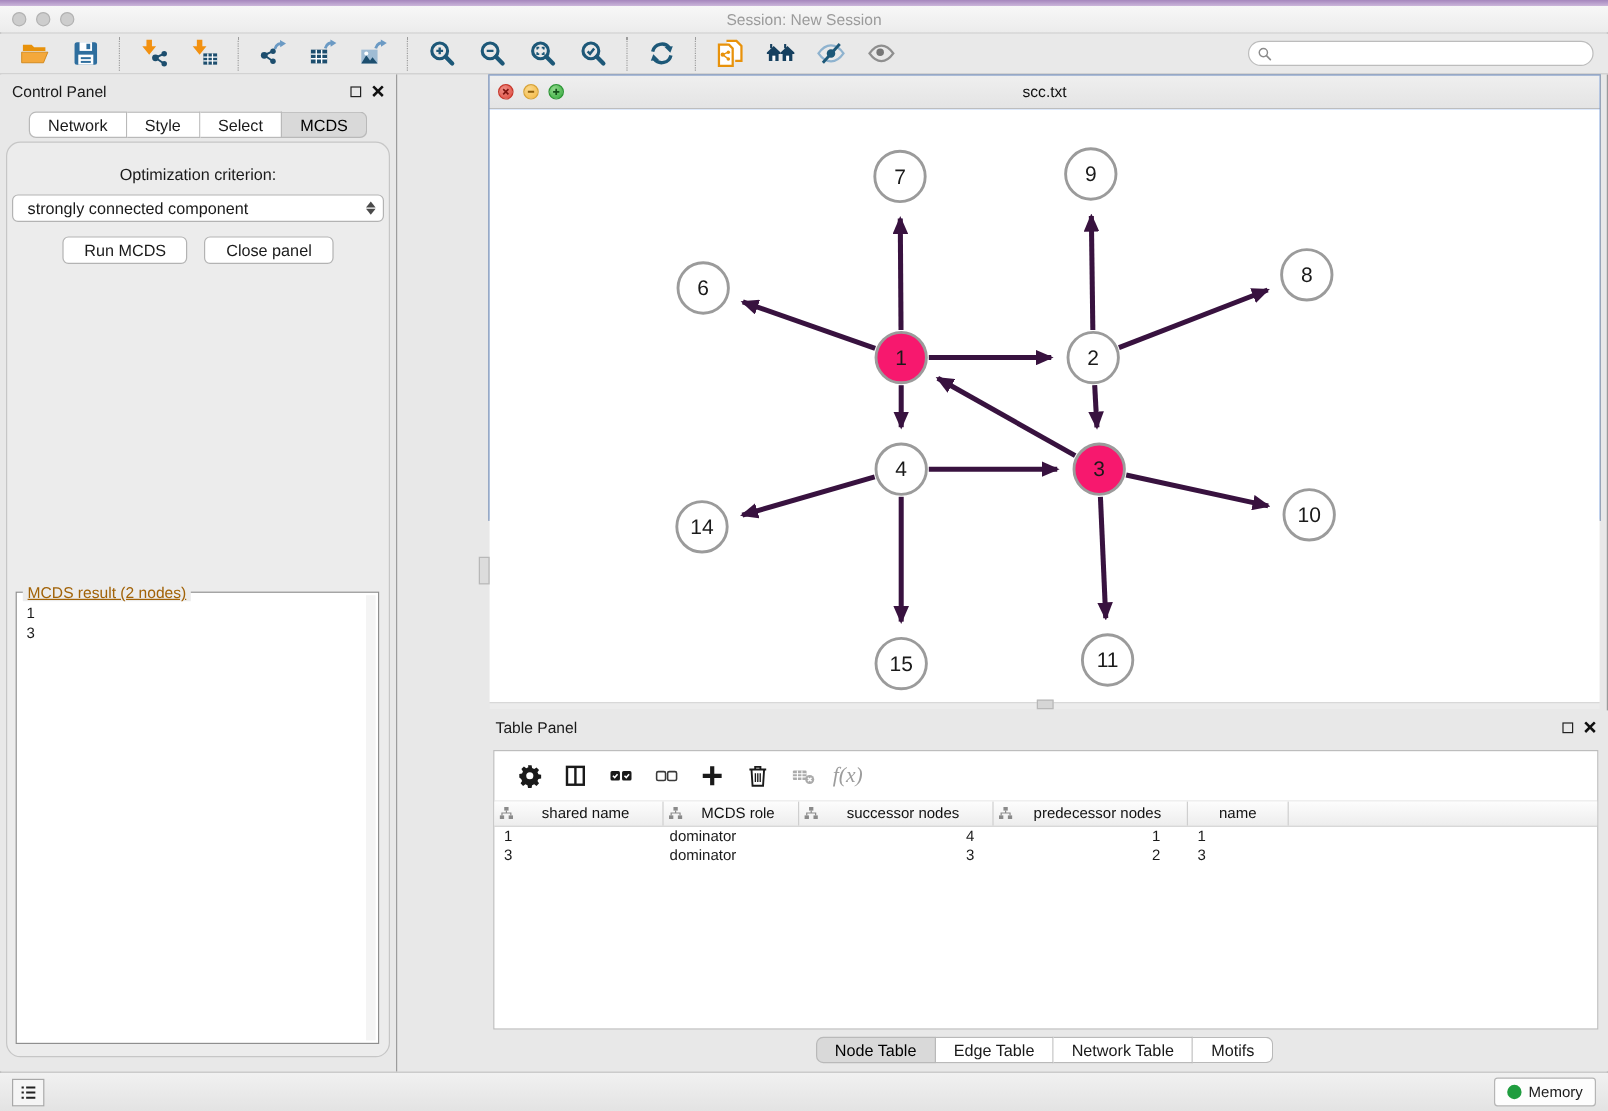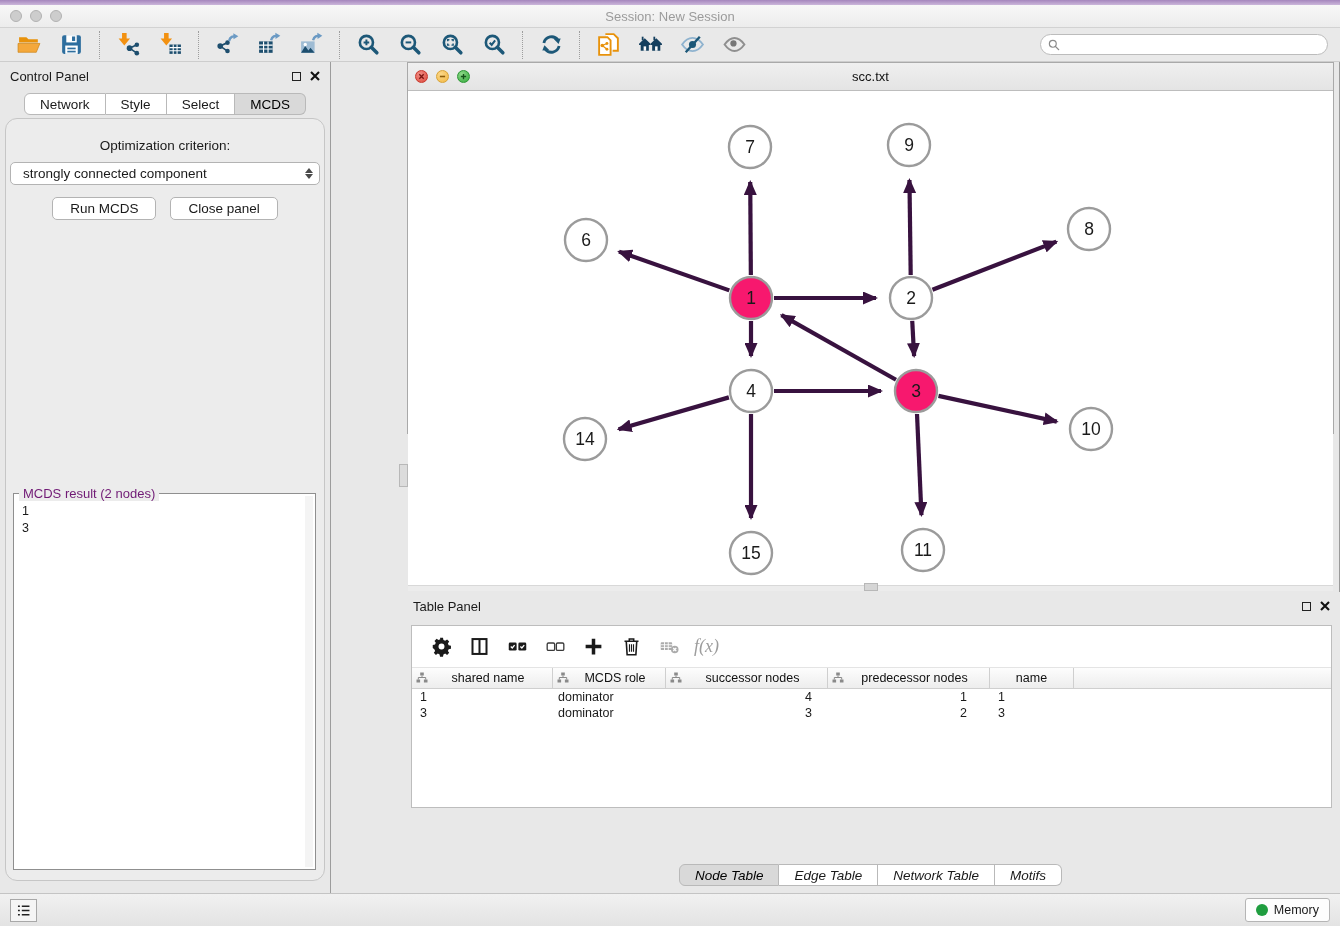--- a/index.html
+++ b/index.html
@@ -84,21 +84,21 @@
   .cp-btn {
     height: 23px; padding: 0 17px; background: #fff; border: 1px solid #b3b3b3;
     border-radius: 5px; font-size: 13.5px; display: flex; align-items: center;
   }
   .result-group {
     position: absolute; left: 7px; right: 8px; top: 374px; bottom: 10px;
     border: 1px solid #8f8f8f; background: #fff;
   }
   .result-legend {
     position: absolute; top: -8px; left: 5px; background: #ececec;
-    padding: 0 4px; font-size: 13px; color: #701a75;
+    padding: 0 4px; font-size: 13px; color: #a16207; text-decoration: underline;
   }
   .result-text { padding: 9px 8px 0 8px; font-size: 12.5px; line-height: 17px; }
   .result-scroll { position: absolute; top: 2px; bottom: 2px; right: 2px; width: 8px; background: #f4f4f4; }
   
   .v-grip {
     position: absolute; left: 399px; top: 402px; width: 9px; height: 23px;
     background: #dcdcdc; border: 1px solid #b8b8b8; z-index: 5;
   }
   
   .right-region { position: absolute; left: 403px; right: 0; top: 0; bottom: 0; }
@@ -119,37 +119,37 @@
   .nw-yellow { background: radial-gradient(circle at 35% 30%, #fbd88a, #f3b843); border: 1px solid #d8a337; }
   .nw-green { background: radial-gradient(circle at 35% 30%, #8fd98a, #32a93a); border: 1px solid #2c9634; }
   .nw-title { position: absolute; left: 0; right: 0; text-align: center; font-size: 13px; color: #111; }
   .nw-canvas { position: relative; height: 494px; background: #fff; overflow: hidden; }
   .nw-bottom { height: 6px; background: #ececec; border-top: 1px solid #d8d8d8; position: relative; }
   .h-grip { position: absolute; left: 50%; top: -3px; width: 14px; height: 8px;
     background: #d6d6d6; border: 1px solid #b8b8b8; transform: translateX(-50%); }
   
   .table-panel { position: absolute; left: 0; right: 0; top: 530px; bottom: 0; background: #e8e8e8; }
   .tp-inner {
-    position: absolute; left: 8px; right: 8px; top: 33px; height: 183px;
+    position: absolute; left: 8px; right: 8px; top: 33px; height: 233px;
     background: #fff; border: 1px solid #bdbdbd;
   }
   .tp-toolbar { height: 42px; display: flex; align-items: center; padding: 0 10px; border-bottom: 1px solid #e4e4e4; }
   .tpi { width: 30px; height: 30px; display: flex; align-items: center; justify-content: center; margin: 0 4px; }
   .tpi svg { width: 21px; height: 21px; }
   .fx-label { font-size: 18px; color: #9d9d9d; font-family: "Liberation Serif", serif; font-style: italic; margin-left: 6px; }
   .tp-table { font-size: 12.5px; }
   .tp-head { display: flex; height: 21px; background: linear-gradient(#fdfdfd, #ededed);
     border-bottom: 1px solid #cfcfcf; }
   .th { display: flex; align-items: center; border-right: 1px solid #cfcfcf; padding: 0 4px; }
   .th .th-label { flex: 1; text-align: center; color: #111; }
   .th svg { flex: none; }
   .tr { display: flex; height: 16px; align-items: center; }
   .td { overflow: hidden; white-space: nowrap; }
   
-  .tp-tabs { position: absolute; left: 0; right: 2px; top: 272px; display: flex; justify-content: center; font-style: italic; }
+  .tp-tabs { position: absolute; left: 0; right: 2px; top: 272px; display: flex; justify-content: center; }
   
   .status-bar {
     position: absolute; left: 0; right: 0; bottom: 0; height: 33px;
     background: linear-gradient(#f1f1f1, #e3e3e3); border-top: 1px solid #c4c4c4;
     display: flex; align-items: center; padding: 0 10px;
   }
   .sb-left-btn { width: 27px; height: 23px; background: #f5f5f5; border: 1px solid #a8a8a8;
     display: flex; align-items: center; justify-content: center; }
   .sb-left-btn svg { width: 17px; height: 17px; }
   .memory-btn {

